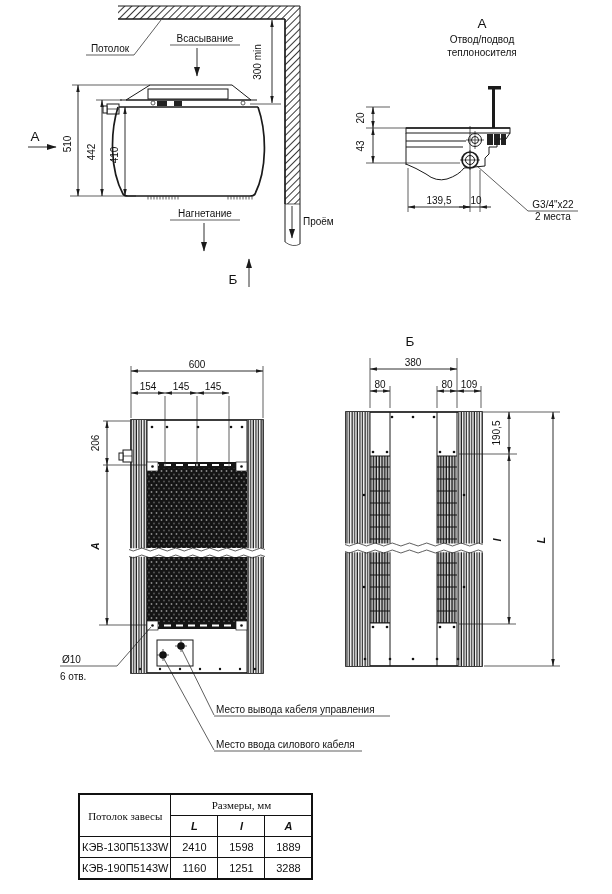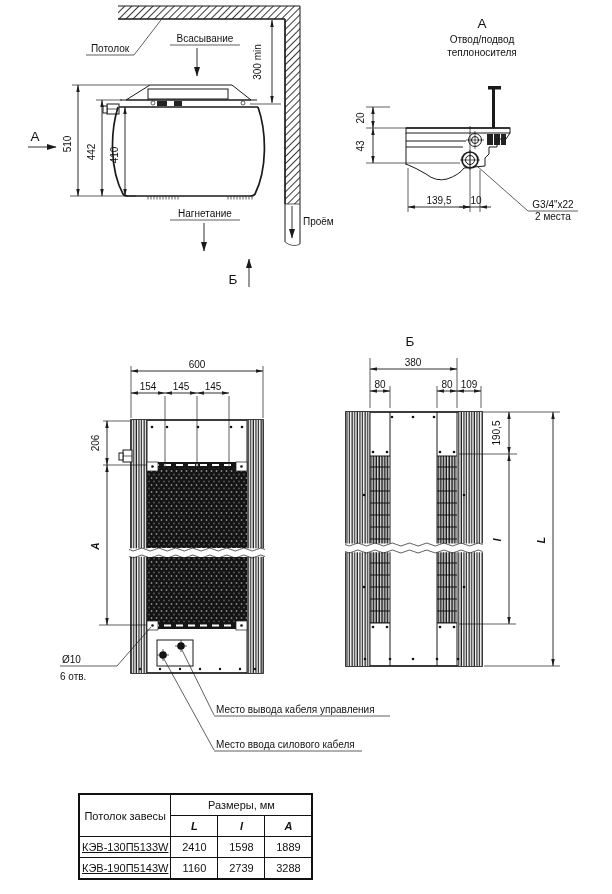--- a/index.html
+++ b/index.html
@@ -14,23 +14,23 @@
   .thin{stroke:#1a1a1a;stroke-width:0.7;fill:none;}
   .dim{stroke:#1a1a1a;stroke-width:0.9;fill:none;}
   .dot{fill:#111;stroke:none;}
   .wfill{fill:#fff;}
   
   .tbl-wrap{position:absolute;left:78px;top:793px;}
   table.dims{border-collapse:collapse;border:2px solid #111;}
   table.dims td{border:1px solid #111;text-align:center;vertical-align:middle;
                 font-size:11px;color:#111;padding:0 2px;}
   td.w-model{width:86px;} td.w-num{width:42px;}
-  tr.r-h1 td{height:20px;} tr.r-h2 td{height:20px;font-weight:bold;font-style:italic;}
+  tr.r-h1 td{height:20px;font-family:Liberation Serif, serif;} tr.r-h2 td{height:20px;font-weight:bold;font-style:italic;}
   tr.r-d td{height:20px;}
-  td.model-name{text-align:left;font-size:10.5px;text-decoration:underline;}
+  td.model-name{text-align:left;font-size:10.5px;}
 </style>
 </head>
 <body>
 
 <div class="canvas">
 <svg width="612" height="894" viewBox="0 0 612 894">
 <defs>
   <marker id="arw" viewBox="0 0 10 6" refX="9.6" refY="3" markerWidth="8" markerHeight="4.8" orient="auto-start-reverse">
     <path d="M0,0.6 L10,3 L0,5.4 Z" fill="#1a1a1a"></path>
   </marker>
@@ -410,19 +410,19 @@
     </tr>
     <tr class="r-d">
       <td class="model-name">КЭВ-130П5133W</td>
       <td>2410</td>
       <td>1598</td>
       <td>1889</td>
     </tr>
     <tr class="r-d">
       <td class="model-name">КЭВ-190П5143W</td>
       <td>1160</td>
-      <td>2739</td>
+      <td>1251</td>
       <td>3288</td>
     </tr>
   </tbody>
       </table>
 </div>
 </div>
 
 </body></html>

